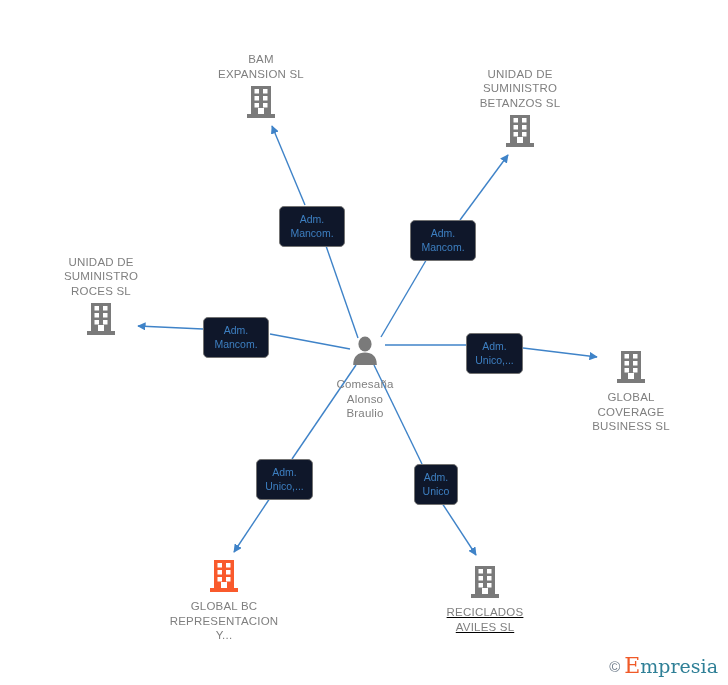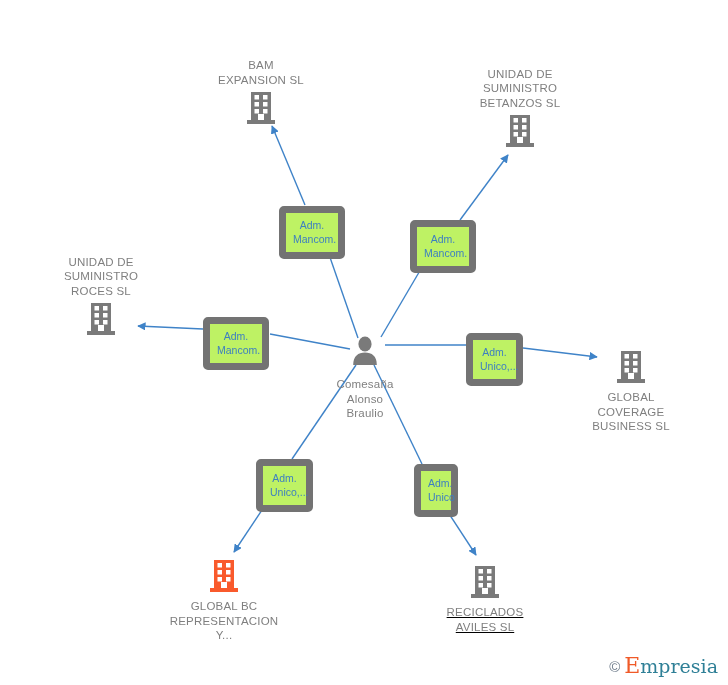--- a/index.html
+++ b/index.html
@@ -45,22 +45,22 @@
     letter-spacing: 0.2px;
     white-space: pre-line;
   }
   .node.label-top .node-label { margin-bottom: 3px; }
   .node.label-bottom .node-label { margin-top: 3px; }
   .node.person .node-label { color: #808080; }
 
   .edge-label {
     position: absolute;
     box-sizing: border-box;
-    background: #bef264;
-    border: 7px solid #737373;
+    background: #0f172a;
+    border: 1px solid #737373;
     border-radius: 5px;
     color: #3d7fc1;
     font-size: 10.5px;
     line-height: 14px;
     text-align: center;
     padding: 5px 7px 6px 7px;
     white-space: pre-line;
     z-index: 3;
   }
 
@@ -112,21 +112,21 @@
       <path d="M 523 348 L 597 357" marker-end="url(#arrow)"></path>
 
       <path d="M 356 365 L 292 459"></path>
       <path d="M 272 495 L 234 552" marker-end="url(#arrow)"></path>
 
       <path d="M 374 365 L 422 464"></path>
       <path d="M 440 500 L 476 555" marker-end="url(#arrow)"></path>
     </g>
   </svg>
 
-  <div class="node label-top" style="left: 261px; top: 58px;">
+  <div class="node label-top" style="left: 261px; top: 52px;">
     <span class="node-label">BAM
 EXPANSION  SL</span>
     <span class="glyph">
       <svg width="30" height="36" viewBox="0 0 30 36">
         <rect x="5" y="2" width="20" height="28" fill="#7a7a7a"></rect>
         <rect x="1" y="30" width="28" height="4" fill="#7a7a7a"></rect>
         <rect x="8.5" y="5" width="4.5" height="4.5" fill="#ffffff"></rect>
         <rect x="17" y="5" width="4.5" height="4.5" fill="#ffffff"></rect>
         <rect x="8.5" y="12" width="4.5" height="4.5" fill="#ffffff"></rect>
         <rect x="17" y="12" width="4.5" height="4.5" fill="#ffffff"></rect>

